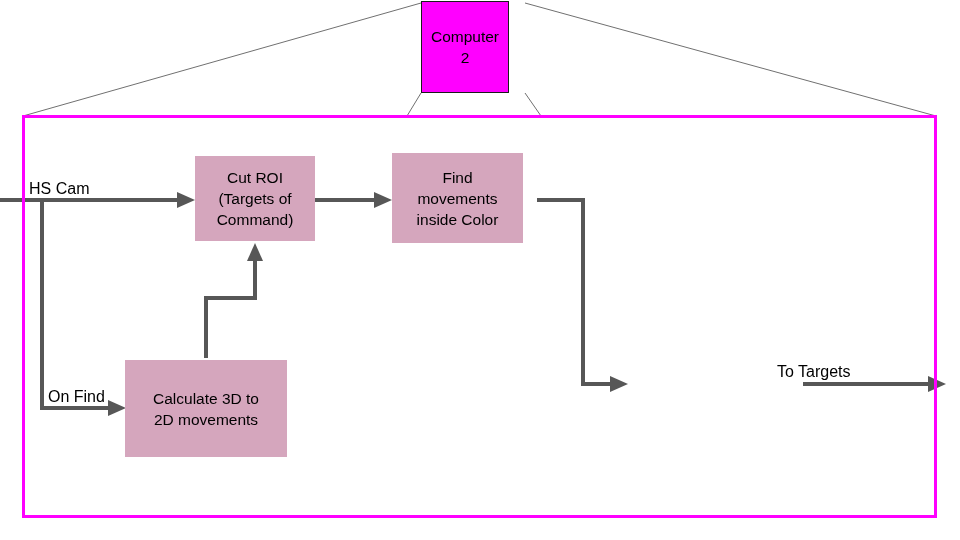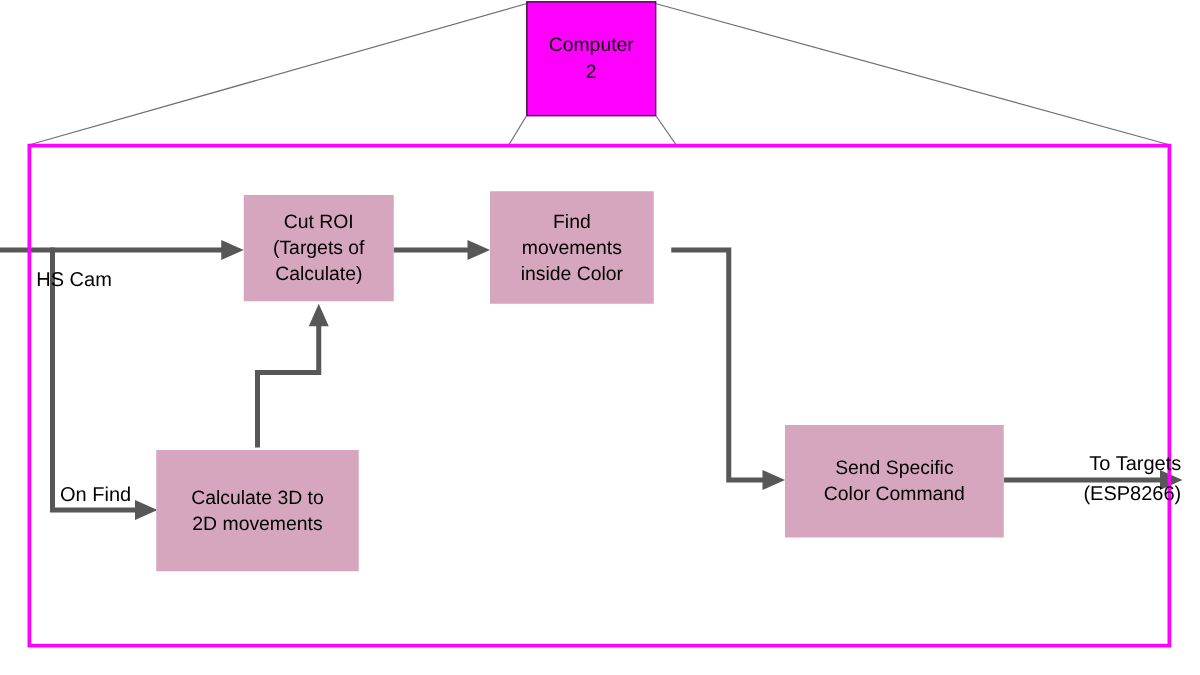--- a/index.html
+++ b/index.html
@@ -43,43 +43,43 @@
     font-size: 15.5px;
     line-height: 21px;
     box-sizing: border-box;
   }
   .node.pink {
     background: var(--node-fill, #d5a6bd);
   }
   .node.computer {
     left: 421px;
     top: 1px;
-    width: 104px;
+    width: 88px;
     height: 92px;
     background: var(--magenta, #ff00ff);
     border: 1px solid var(--computer-border, #1a1a1a);
     line-height: 21px;
   }
   .node.cut-roi       { left: 195px; top: 156px; width: 120px; height: 85px; }
   .node.find-mov      { left: 392px; top: 153px; width: 131px; height: 90px; }
   .node.calc          { left: 125px; top: 360px; width: 162px; height: 97px; }
   .node.send          { left: 628px; top: 340px; width: 175px; height: 90px; }
   .edge-label {
     position: absolute;
     font-size: 16px;
     line-height: 20px;
     white-space: nowrap;
   }
-  .edge-label.hs-cam  { left: 29px;  top: 179px; margin-top: 36px; }
+  .edge-label.hs-cam  { left: 29px;  top: 179px; }
   .edge-label.on-init { left: 48px;  top: 387px; }
   .edge-label.to-targets {
-    left: 819px;
+    left: 777px;
     top: 360px;
     width: 126px;
-    text-align: right;
+    text-align: left;
     line-height: 24px;
   }
 </style>
 </head>
 <body>
 
 <div class="stage">
 
   <svg class="wires" viewBox="0 0 960 540">
 
@@ -110,39 +110,34 @@
   <div class="frame"></div>
 
   <div class="node computer">
     <div>Computer</div>
     <div>2</div>
   </div>
 
   <div class="node pink cut-roi">
     <div>Cut ROI</div>
     <div>(Targets of</div>
-    <div>Calculate)</div>
+    <div>Command)</div>
   </div>
 
   <div class="node pink find-mov">
     <div>Find</div>
     <div>movements</div>
     <div>inside Color</div>
   </div>
 
   <div class="node pink calc">
     <div>Calculate 3D to</div>
     <div>2D movements</div>
   </div>
 
-  <div class="node pink send">
-    <div>Send Specific</div>
-    <div>Color Command</div>
-  </div>
 
   <div class="edge-label hs-cam">HS Cam</div>
   <div class="edge-label on-init">On Find</div>
   <div class="edge-label to-targets">
     <div>To Targets</div>
-    <div>(ESP8266)</div>
   </div>
 
 </div>
 
 </body></html>

